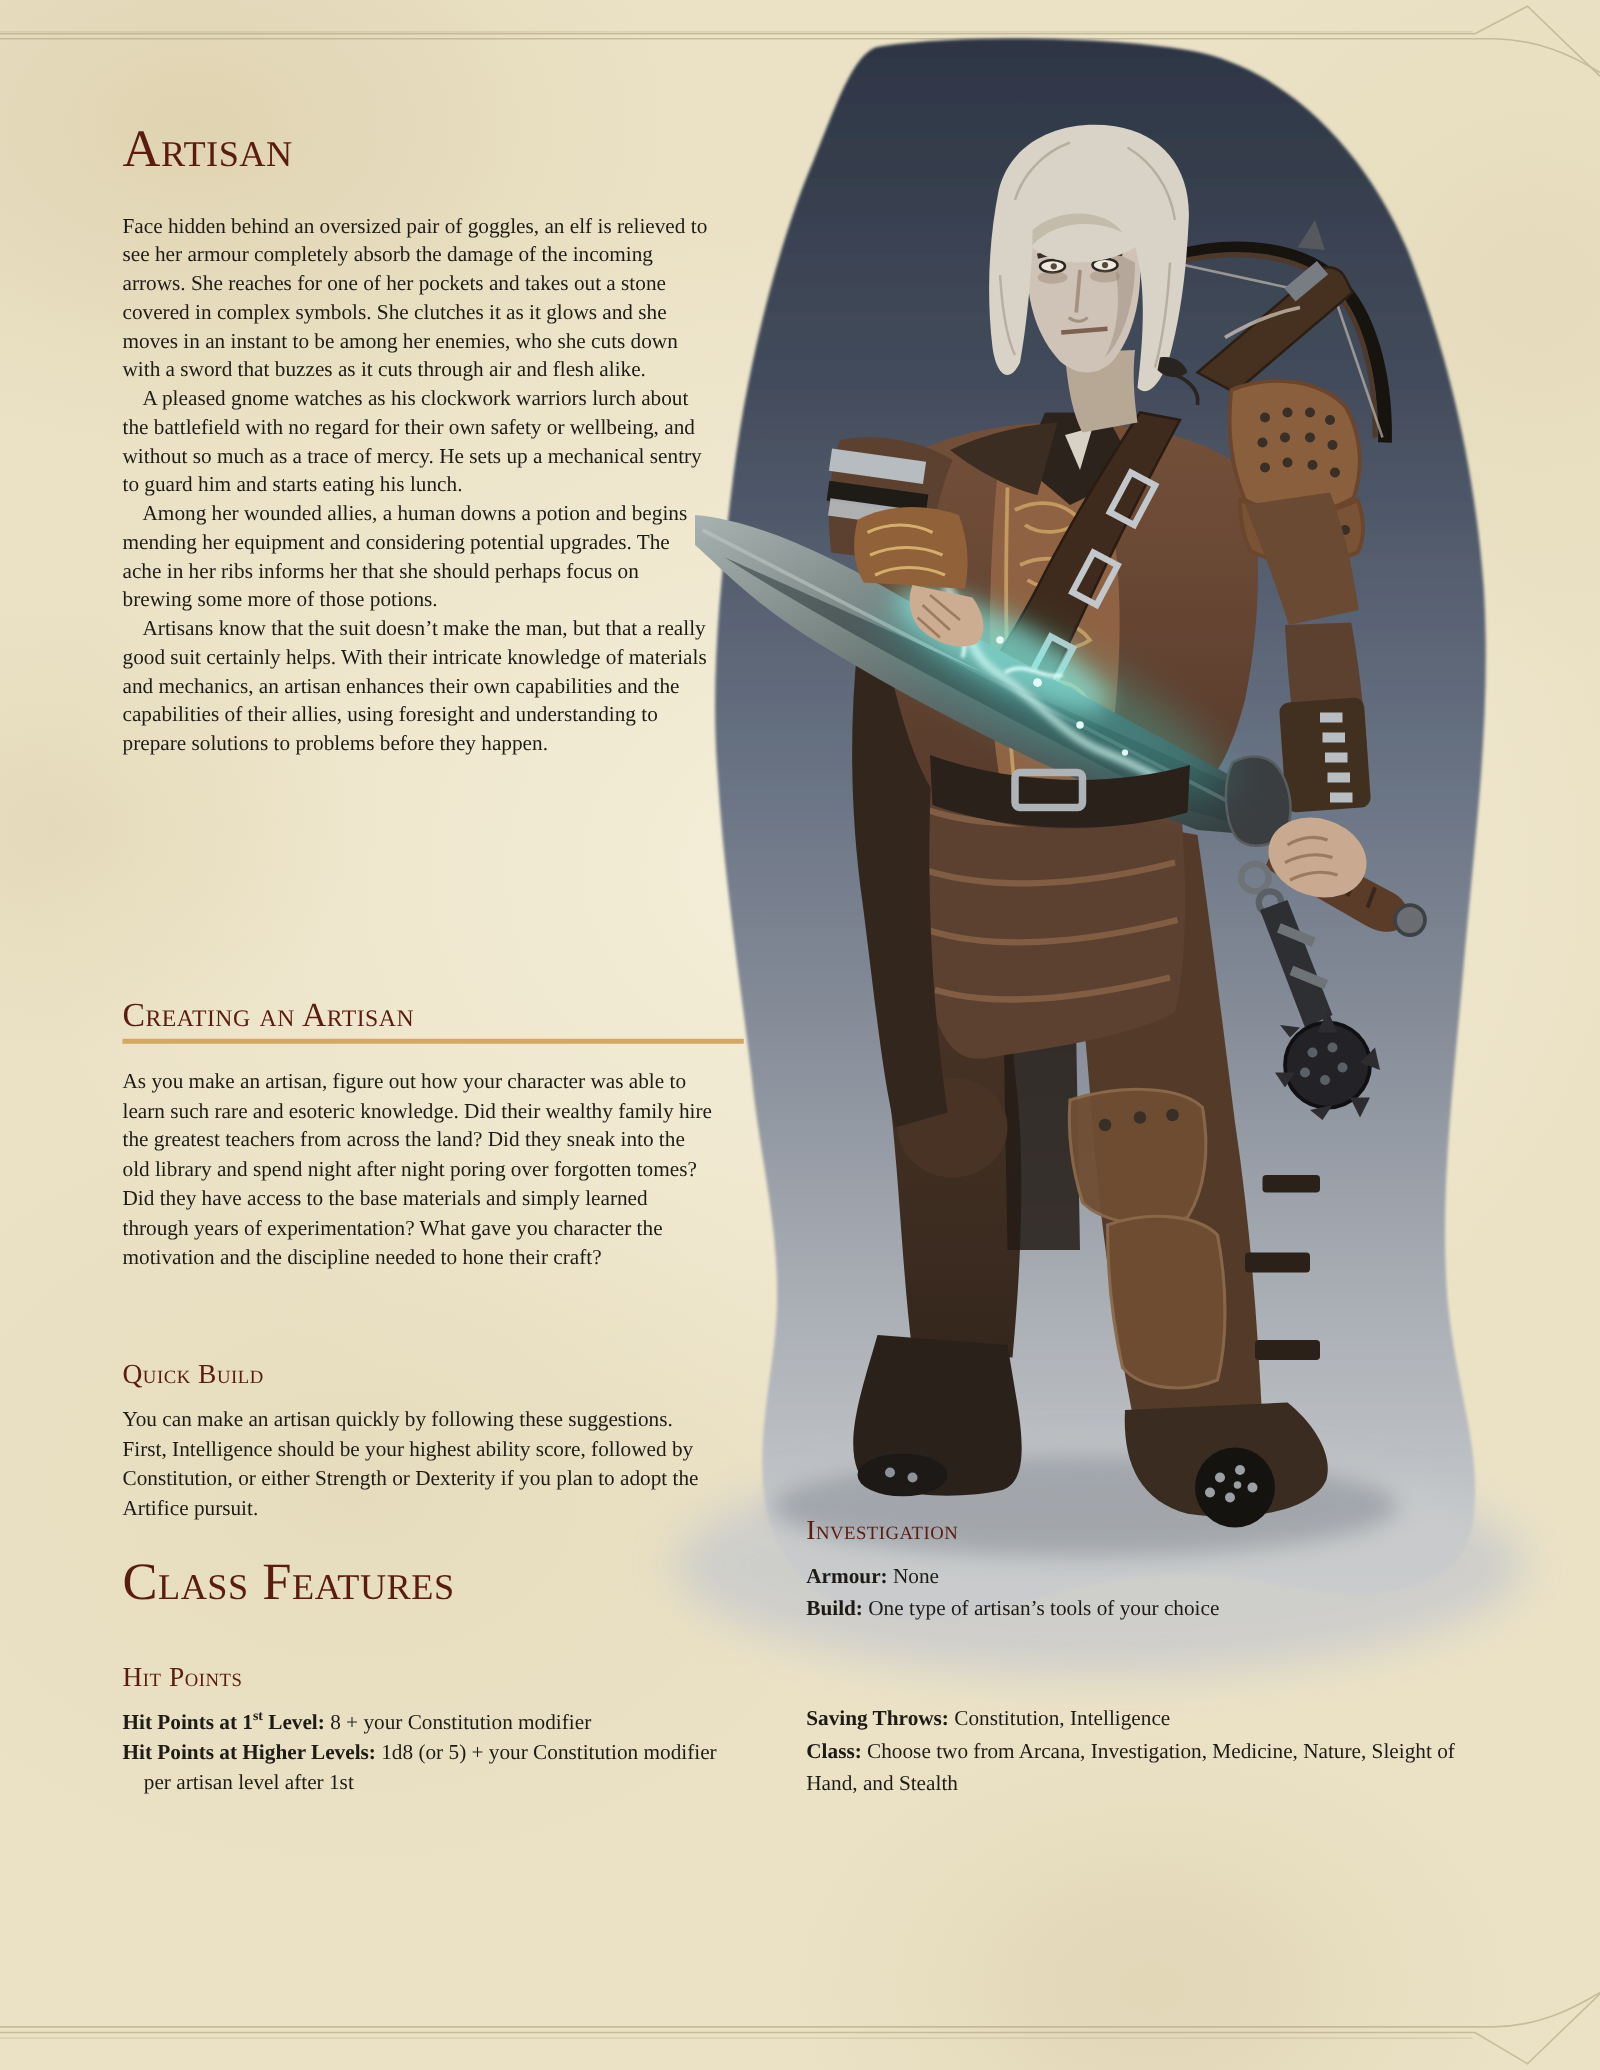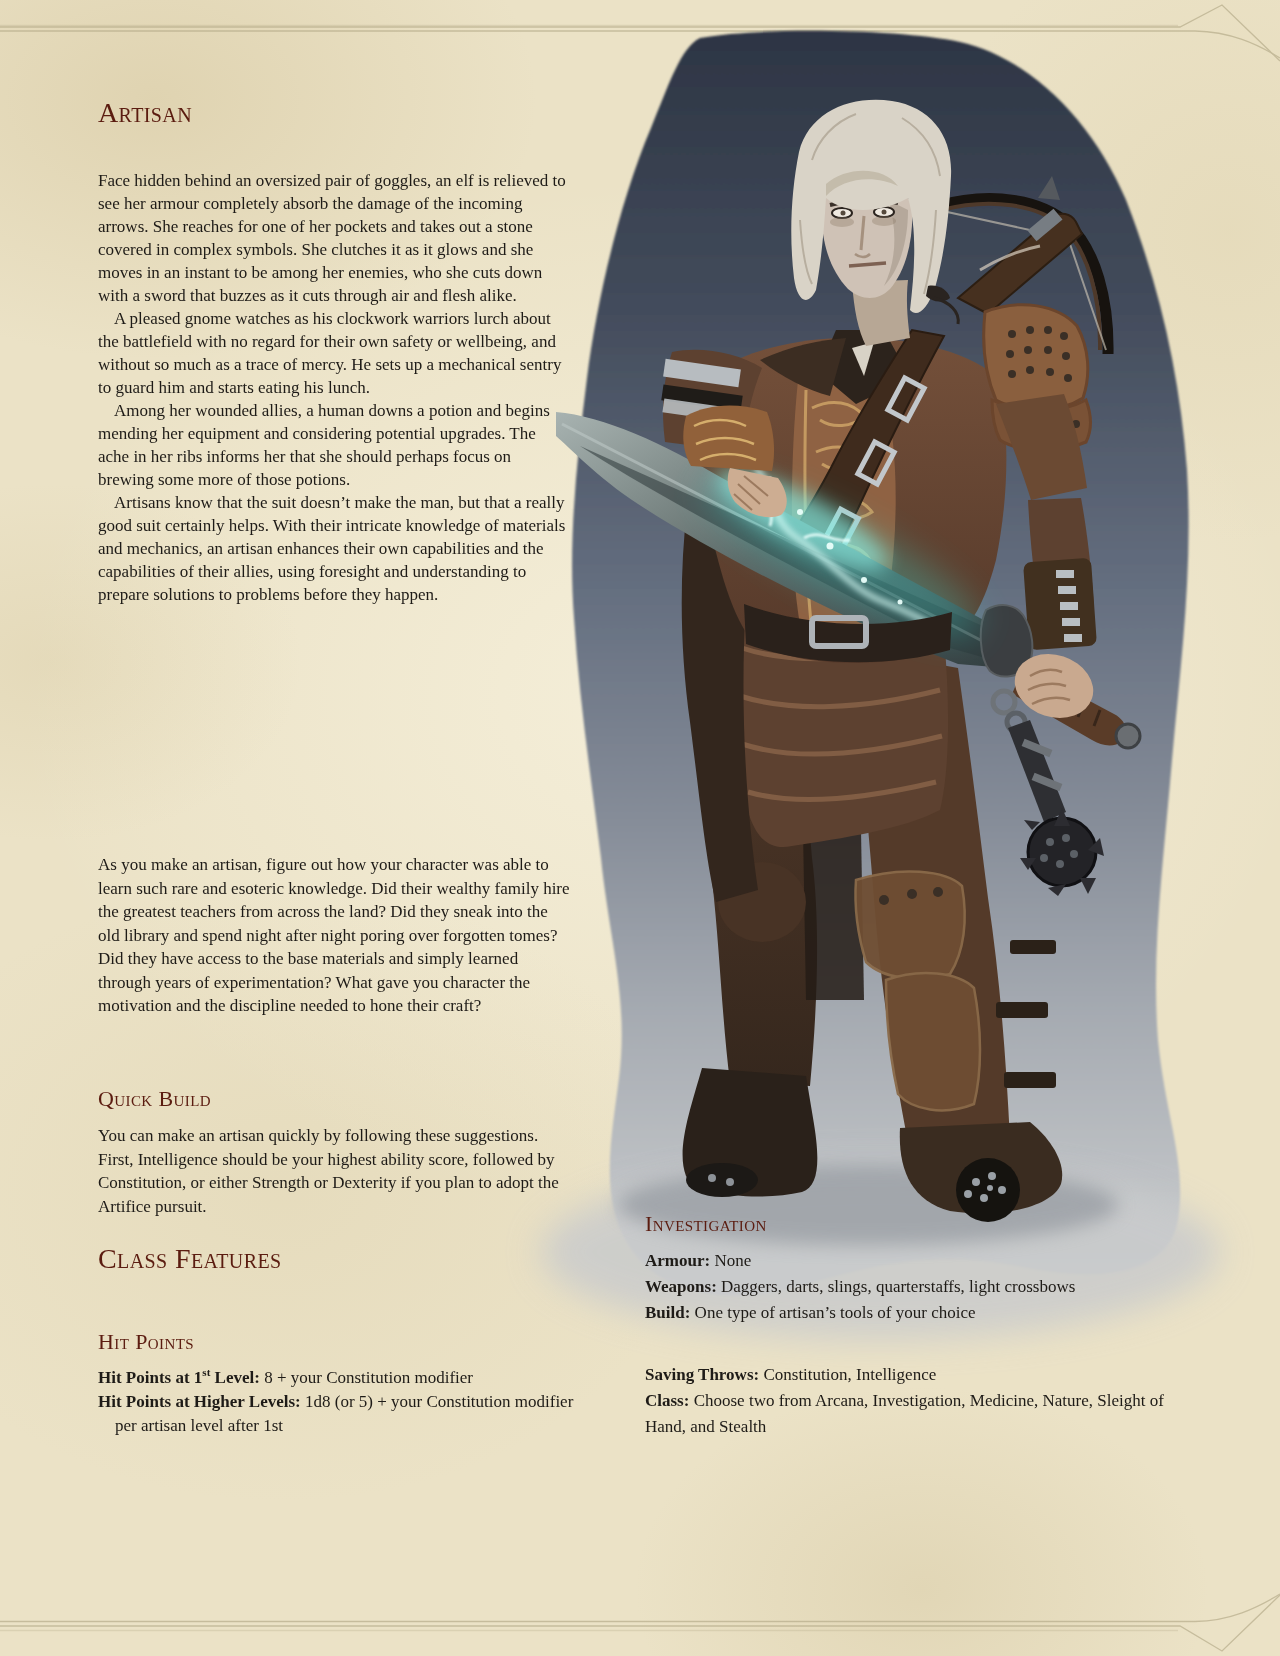--- a/index.html
+++ b/index.html
@@ -12,21 +12,21 @@
       radial-gradient(ellipse 520px 520px at 96% 14%, rgba(208,192,146,.20), transparent 60%),
       radial-gradient(ellipse 700px 520px at 22% 72%, rgba(203,187,142,.16), transparent 60%),
       radial-gradient(ellipse 480px 340px at 72% 96%, rgba(190,172,124,.22), transparent 60%),
       radial-gradient(ellipse 420px 300px at 4% 40%, rgba(198,180,130,.18), transparent 60%),
       radial-gradient(ellipse 900px 720px at 52% 42%, rgba(252,248,232,.55), transparent 72%);
   }
   .abs{position:absolute;}
   
   h1,h2,h3{font-family:"Liberation Serif",serif;font-weight:normal;color:#5b1c10;
     font-variant:small-caps;letter-spacing:.4px;margin:0;line-height:1.05;}
-  h1{font-size:28px;}
+  h1{font-size:42px;}
   h2{font-size:27px;border-bottom:4px solid #d5a860;padding-bottom:5px;width:497px;}
   h3{font-size:22px;}
   p{margin:0;font-size:17px;line-height:23.5px;}
   .flavor p{line-height:23px;}
   .indent{text-indent:16px;}
   .stat-line{padding-left:17px;text-indent:-17px;line-height:24px;}
   .prof-line{line-height:26px;}
   b{font-weight:bold;}
   sup{font-size:11px;line-height:0;}
   #left-col{left:98px;top:98px;width:472px;height:1420px;}
@@ -348,38 +348,38 @@
 <div id="left-col" class="abs">
   <h1 class="abs" style="top:0;left:0;">Artisan</h1>
 
   <div class="abs flavor" style="top:52px;left:0;width:472px;margin-top:19px;">
     <p>Face hidden behind an oversized pair of goggles, an elf is relieved to see her armour completely absorb the damage of the incoming arrows. She reaches for one of her pockets and takes out a stone covered in complex symbols. She clutches it as it glows and she moves in an instant to be among her enemies, who she cuts down with a sword that buzzes as it cuts through air and flesh alike.</p>
     <p class="indent">A pleased gnome watches as his clockwork warriors lurch about the battlefield with no regard for their own safety or wellbeing, and without so much as a trace of mercy. He sets up a mechanical sentry to guard him and starts eating his lunch.</p>
     <p class="indent">Among her wounded allies, a human downs a potion and begins mending her equipment and considering potential upgrades. The ache in her ribs informs her that she should perhaps focus on brewing some more of those potions.</p>
     <p class="indent">Artisans know that the suit doesn’t make the man, but that a really good suit certainly helps. With their intricate knowledge of materials and mechanics, an artisan enhances their own capabilities and the capabilities of their allies, using foresight and understanding to prepare solutions to problems before they happen.</p>
   </div>
 
+  <h2 class="abs" style="top:700px;left:0;">Creating an Artisan</h2>
   <p class="abs" style="top:755px;left:0;width:472px;">As you make an artisan, figure out how your character was able to learn such rare and esoteric knowledge. Did their wealthy family hire the greatest teachers from across the land? Did they sneak into the old library and spend night after night poring over forgotten tomes? Did they have access to the base materials and simply learned through years of experimentation? What gave you character the motivation and the discipline needed to hone their craft?</p>
 
   <h3 class="abs" style="top:989px;left:0;">Quick Build</h3>
   <p class="abs" style="top:1026px;left:0;width:472px;">You can make an artisan quickly by following these suggestions. First, Intelligence should be your highest ability score, followed by Constitution, or either Strength or Dexterity if you plan to adopt the Artifice pursuit.</p>
 
   <h1 class="abs" style="top:1146px;left:0;">Class Features</h1>
 
   <h3 class="abs" style="top:1232px;left:0;">Hit Points</h3>
   <div class="abs" style="top:1268px;left:0;width:480px;">
     <p class="stat-line"><b><span>Hit Points at 1</span><sup>st</sup><span> Level:</span></b><span> 8 + your Constitution modifier</span></p>
     <p class="stat-line"><b><span>Hit Points at Higher Levels:</span><sup></sup><span></span></b><span> 1d8 (or 5) + your Constitution modifier per artisan level after 1st</span></p>
   </div>
 </div>
 
 <div id="prof-col" class="abs">
   <h3 class="abs" style="top:0;left:0;">Investigation</h3>
   <div class="abs" style="top:36px;left:0;width:528px;">
     <p class="prof-line"><b>Armour:</b><span> None</span></p>
-    <p class="prof-line"><b>Weapons:</b><span> Daggers, darts, slings, quarterstaffs, light crossbows</span></p>
     <p class="prof-line"><b>Build:</b><span> One type of artisan’s tools of your choice</span></p>
   </div>
   <div class="abs" style="top:150px;left:0;width:528px;">
     <p class="prof-line"><b>Saving Throws:</b><span> Constitution, Intelligence</span></p>
     <p class="prof-line"><b>Class:</b><span> Choose two from Arcana, Investigation, Medicine, Nature, Sleight of Hand, and Stealth</span></p>
   </div>
 </div>
 
 </body></html>

